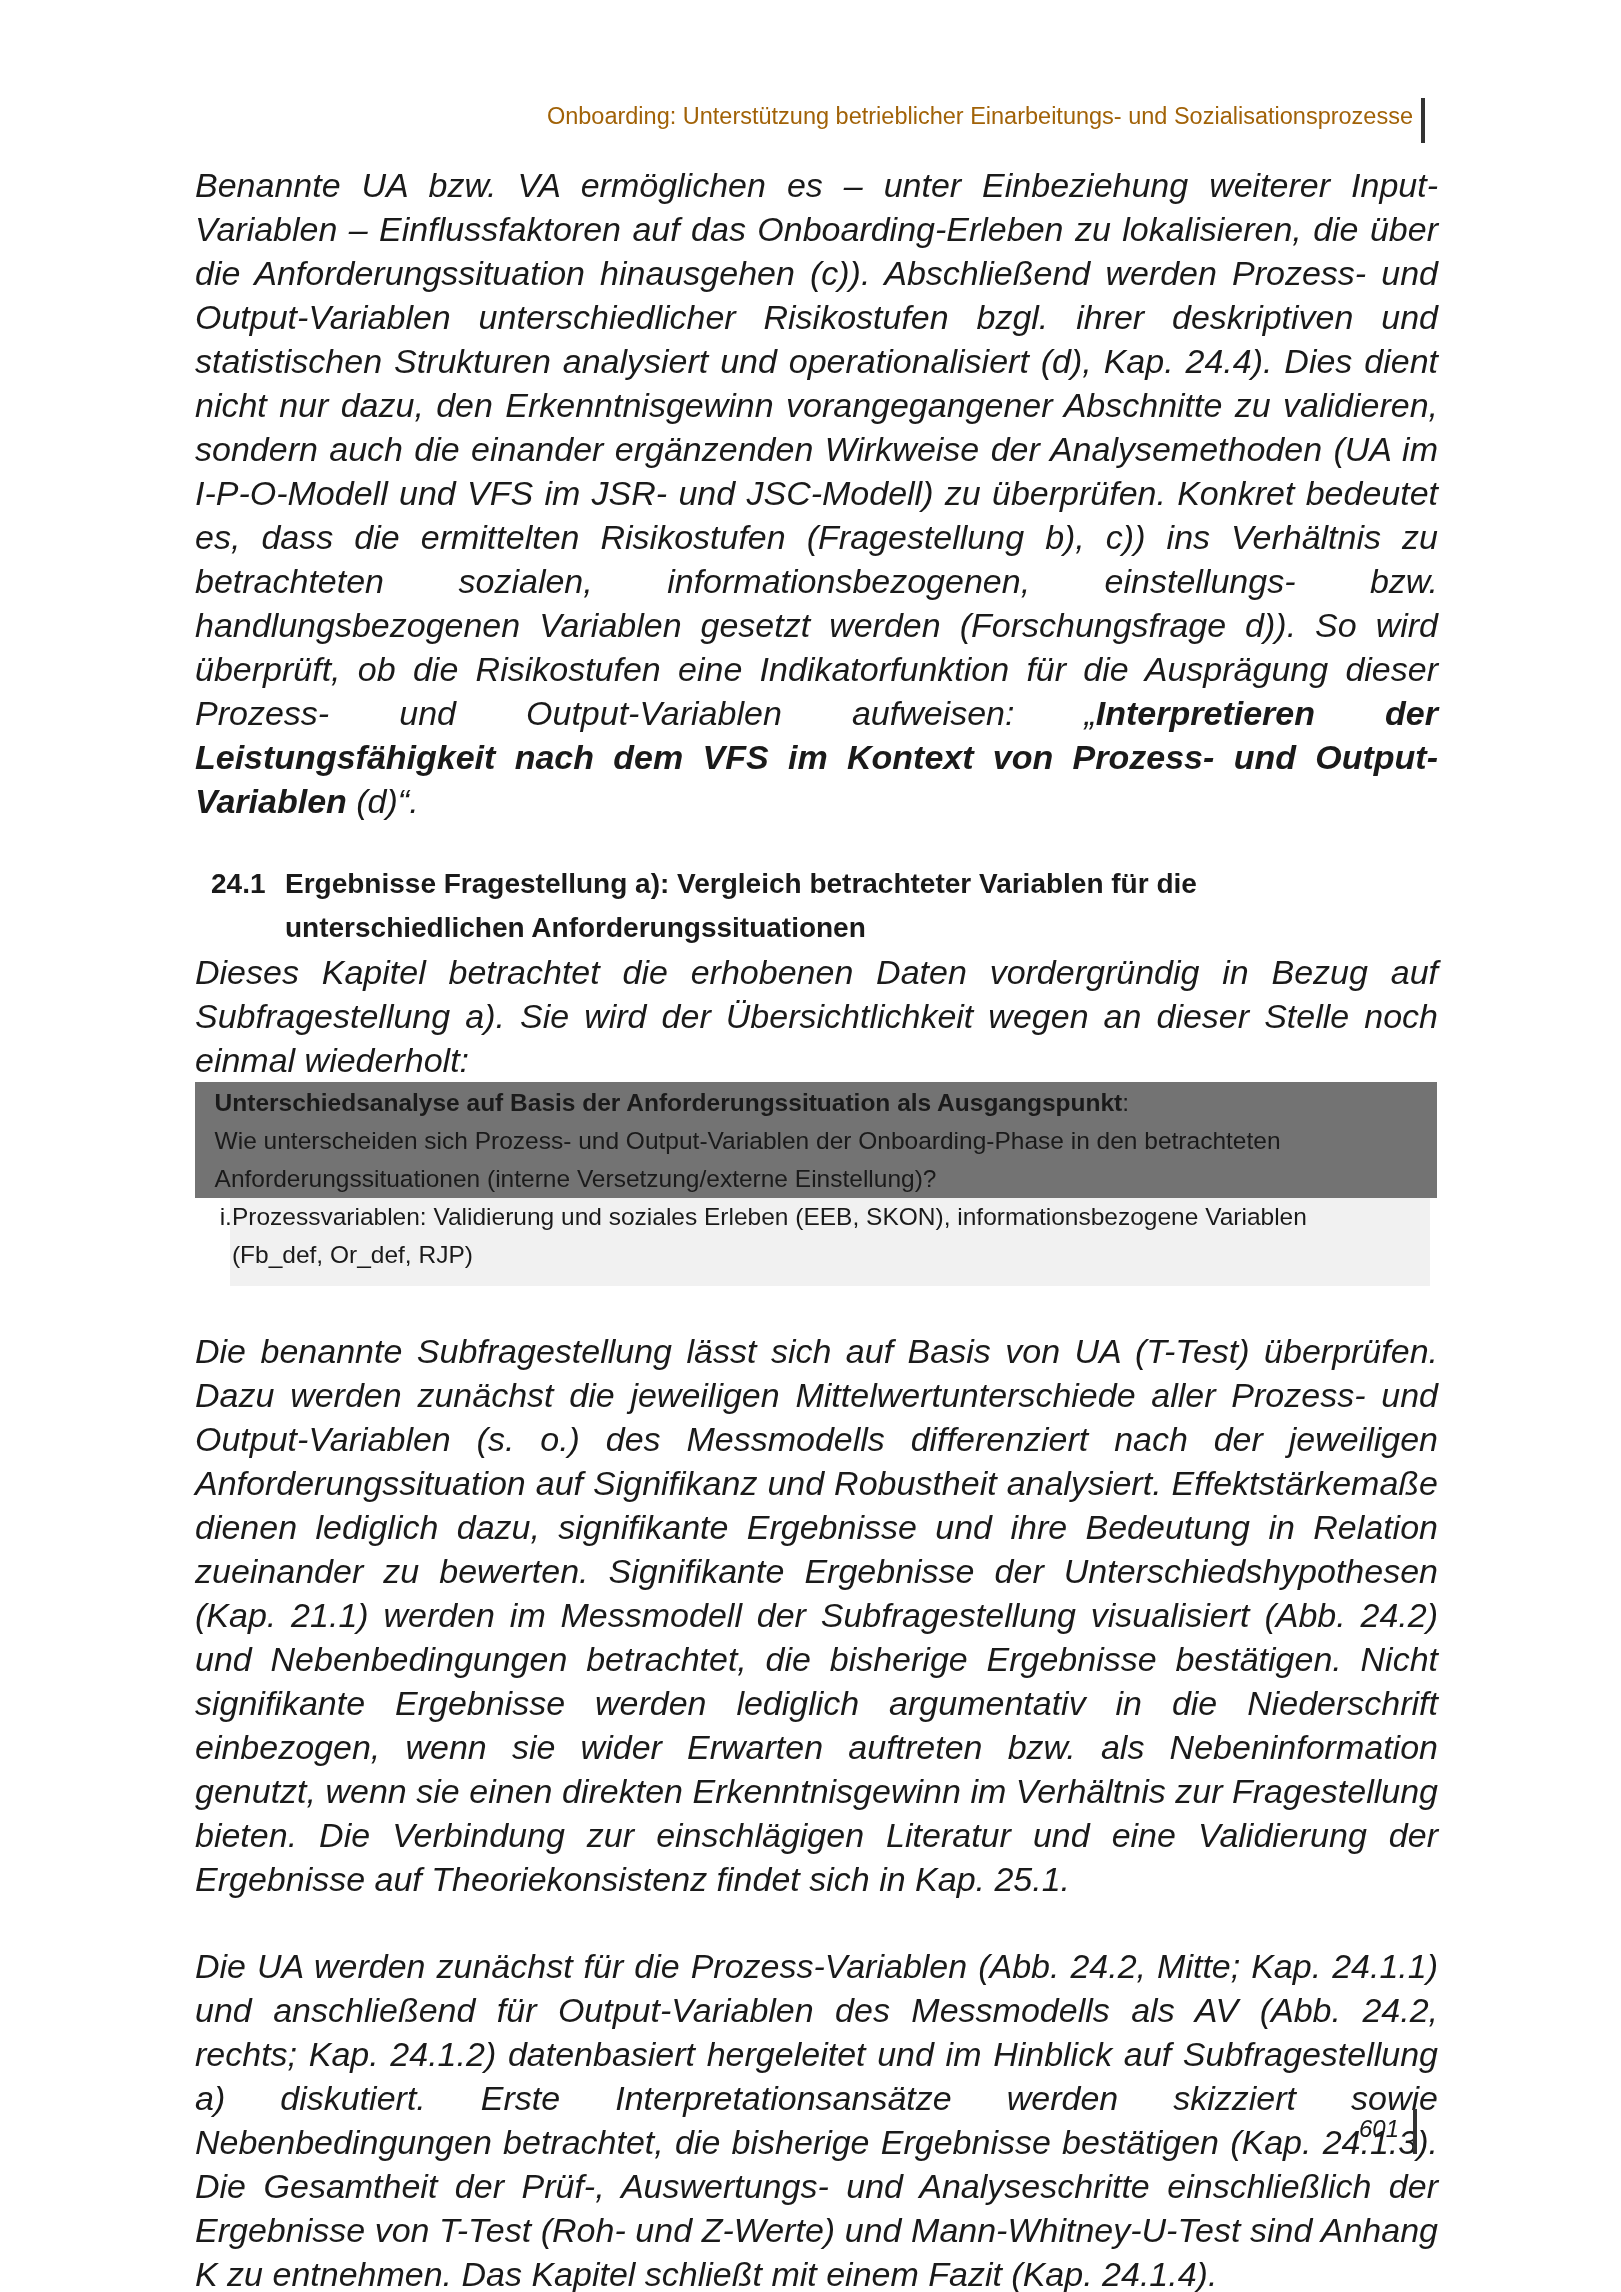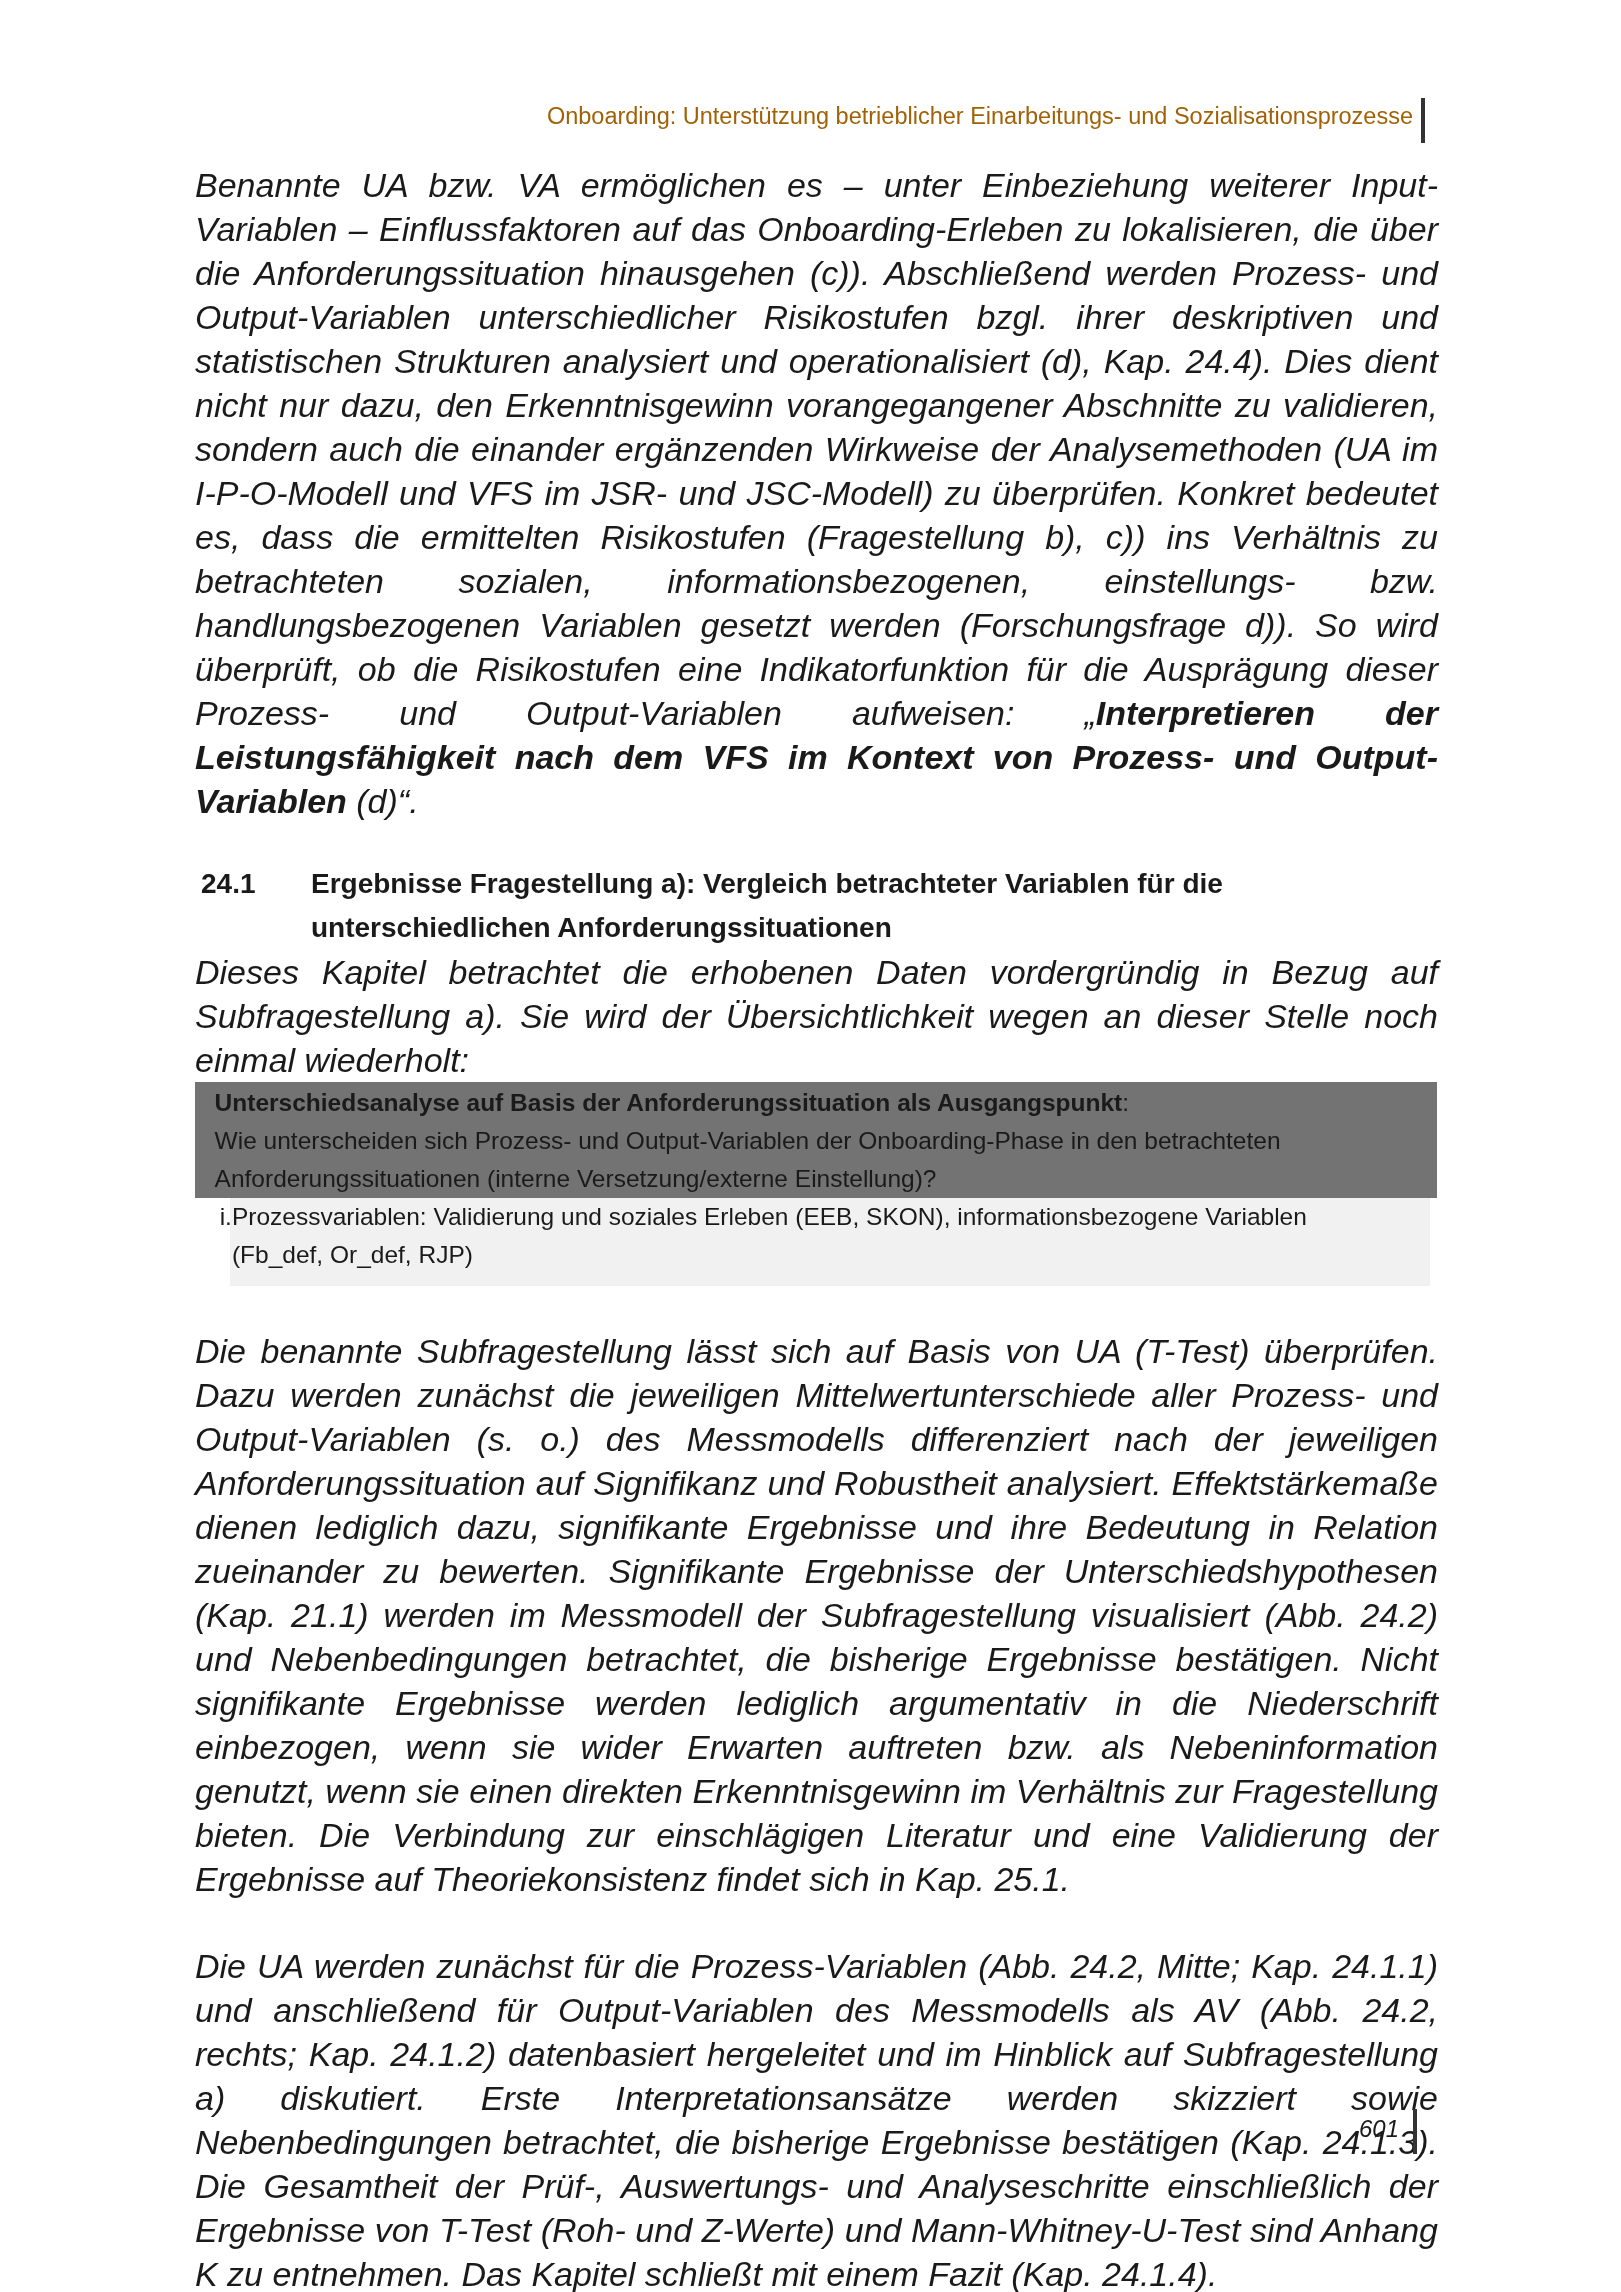--- a/index.html
+++ b/index.html
@@ -4,21 +4,21 @@
 <style>
   html, body { margin: 0; padding: 0; background: #ffffff; }
   body { width: 1621px; height: 2293px; position: relative; overflow: hidden;
          font-family: "Liberation Sans", sans-serif; color: #1a1a1a; }
   .running-header { position: absolute; top: 102px; right: 208px; font-size: 23.5px; line-height: 29px; color: #a16207; }
   .header-rule { position: absolute; top: 98px; left: 1421px; width: 3.9px; height: 45px; background: #333; }
   .main { position: absolute; left: 195px; top: 163px; width: 1243px; }
   p.body { margin: 0; font-size: 34px; line-height: 44px; text-align: justify; font-style: italic; }
   p.body + p.body { margin-top: 43px; }
   .emph { font-weight: bold; }
-  h2.sec { margin: 39px 0 0 6px; font-size: 28px; line-height: 44px; font-weight: bold; display: flex; gap: 36px; }
+  h2.sec { margin: 39px 0 0 16px; font-size: 28px; line-height: 44px; font-weight: bold; display: flex; }
   h2.sec .num { width: 74px; flex: none; }
   .qbox { margin-top: 0; position: relative; }
   .qbox .top { background: #737373; padding: 2px 9.8px 0 19.6px; margin-left: 0; width: 1213px; }
   .qbox .list { background: #f1f1f1; margin-left: 35px; width: 1190px; padding: 0 9.8px 11.8px 0; }
   .qbox .line { font-size: 24.5px; line-height: 38px; }
   .qbox .item { display: flex; font-size: 24.5px; line-height: 38px; }
   .qbox .item .mark { width: 17.6px; flex: none; text-align: right; margin-left: -15.7px; padding-right: 0; }
   .qbox .item .text { flex: 1; padding-right: 39px; }
   .after-box { margin-top: 43px; }
   .page-number { position: absolute; top: 2114px; right: 222px; font-size: 24px; line-height: 29px; font-style: italic; }

